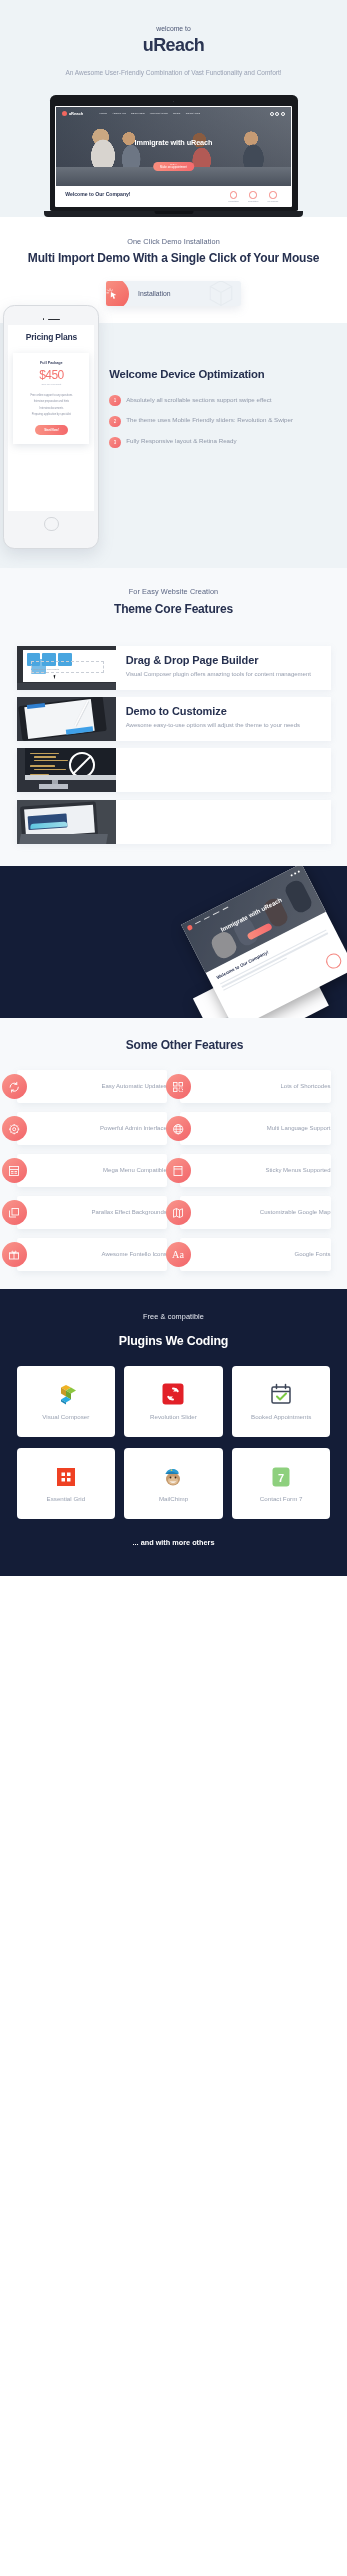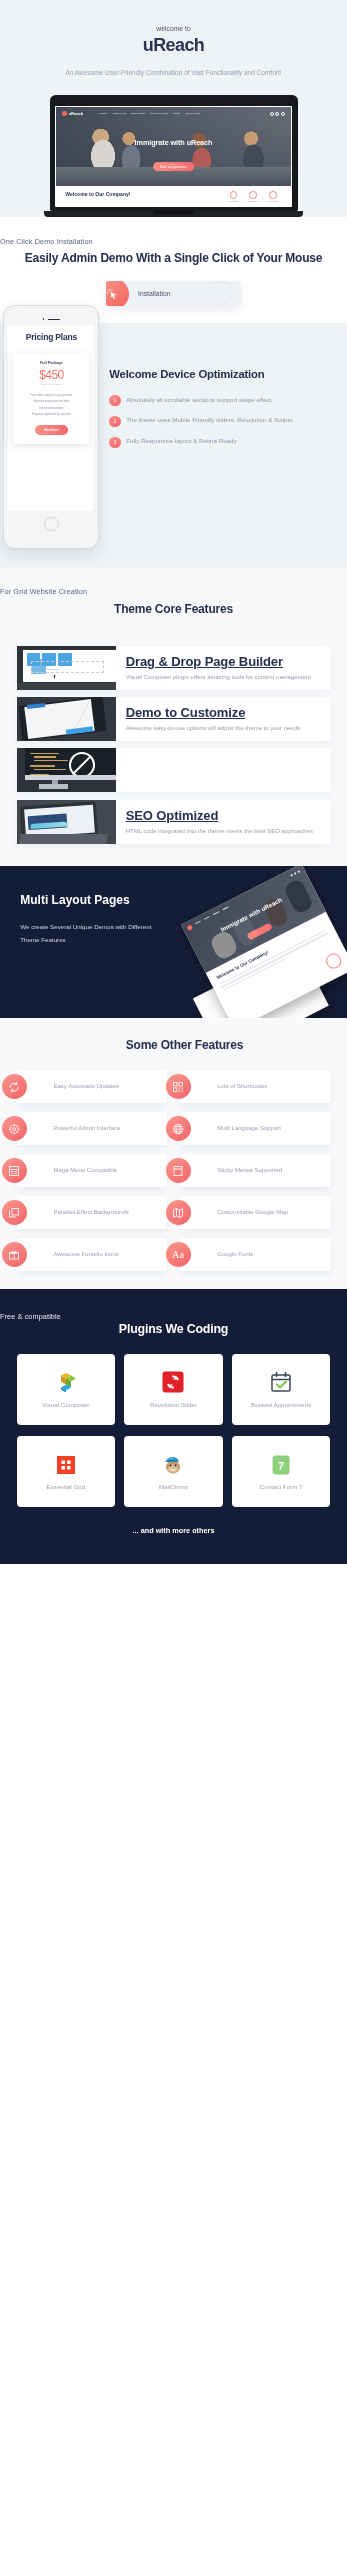--- a/index.html
+++ b/index.html
@@ -7,21 +7,21 @@
   body {
     font-family:"Liberation Sans", sans-serif;
     background:#ffffff;
     color:#2b3553;
     width:347px;
     overflow-x:hidden;
   }
   .page { width:347px; position:relative; }
 
   
-  .sec-sub { font-size:7.3px; color:#5b6683; letter-spacing:0.1px; }
+  .sec-sub { font-size:7.3px; color:#5b6683; text-align:center; letter-spacing:0.1px; }
   .sec-title { font-size:12px; font-weight:bold; color:#26304f; text-align:center; line-height:1.28; letter-spacing:-0.2px;}
 
   
   .hero { background:#eef3f6; padding:25.4px 0 0 0; position:relative; }
   .hero-welcome { text-align:center; font-size:6.8px; color:#4a5573; margin-bottom:2.3px;}
   .hero-logo { text-align:center; font-size:18px; font-weight:bold; color:#2b3553; letter-spacing:-0.6px; margin-bottom:11.3px;}
   .hero-tag { text-align:center; font-size:6.5px; color:#98a0b3; line-height:1.7; padding:0 51px;}
   .hero-device-wrap { margin-top:17px; display:flex; justify-content:center; padding-bottom:0;}
 
   
@@ -99,21 +99,21 @@
   .mo-num { flex:none;width:11.3px;height:11.3px;border-radius:50%;background:linear-gradient(140deg,#f9938a,#f2656a);color:#fff;font-size:4.5px;display:flex;align-items:center;justify-content:center;margin-top:0.6px;}
   .mo-txt { font-size:6.2px;color:#8f97a8;line-height:1.5;}
 
   
   .core { background:#f7f9fb; padding:19px 0 14.7px 0;}
   .core .sec-sub { margin-bottom:5.1px;}
   .core .sec-title { margin-bottom:29px;}
   .feat-card { width:314px; margin:0 auto 7.3px auto; background:#fff; display:flex; box-shadow:0 2.3px 6.8px rgba(140,152,172,.12); min-height:44px;}
   .feat-img { width:99px; flex:none; }
   .feat-body { padding:8px 9px 6.8px 10.2px;}
-  .feat-h { font-size:13px;font-weight:bold;color:#26304f;margin-bottom:4px;letter-spacing:-0.1px;text-decoration:underline;}
+  .feat-h { font-size:11px;font-weight:bold;color:#26304f;margin-bottom:4px;letter-spacing:-0.1px;}
   .feat-p { font-size:6px;color:#949cad;line-height:1.55;}
 
   .img-builder{background:#2f3238;position:relative;overflow:hidden;}
   .img-builder .scr{position:absolute;left:6.8px;top:4.5px;right:-5.6px;bottom:8px;background:#fff;}
   .img-builder .w{position:absolute;background:#49a6e0;border-radius:1.1px;}
   .img-builder .dash{position:absolute;left:8px;bottom:9px;right:17px;height:12.4px;border:0.6px dashed #c9ced6;}
   .img-builder .lbl{position:absolute;left:10.2px;bottom:12.4px;font-size:2.3px;color:#9aa1ad;}
   .img-builder .cur{position:absolute;left:30.5px;top:25px;width:0;height:0;border-left:2.8px solid #1b1d21;border-bottom:4px solid transparent;transform:rotate(-18deg);}
   .img-builder .bar{position:absolute;left:0;right:0;bottom:0;height:6.8px;background:#3b3f46;}
 
@@ -168,27 +168,27 @@
   .ml-pg .circ{position:absolute;right:8px;bottom:9px;width:14.7px;height:14.7px;border-radius:50%;border:0.6px solid #f4857f;}
   .ml-pg.b { left:0; top:71px; width:118px; height:68px; background:#fdfdfe;}
   .ml-pg.b .c2{position:absolute;left:32px;top:10.2px;width:17px;height:17px;border-radius:50%;border:0.6px solid #dfe4ea;}
   .ml-pg.b .t2{position:absolute;left:19px;top:32px;width:43px;height:1.7px;background:#e6eaef;}
   .ml-pg.b .t3{position:absolute;left:25px;top:36px;width:32px;height:1.7px;background:#eef1f5;}
 
   
   .other { background:#f7f9fb; padding:20.3px 0 18px 0;}
   .other .sec-title { margin-bottom:17px;padding-left:22px;}
   .of-grid{ width:314px; margin:0 auto; display:grid; grid-template-columns:1fr 1fr; gap:9px 13.5px;}
-  .of-card{ position:relative; background:#fff; border-radius:2.3px; height:33px; box-shadow:0 2.3px 6.8px rgba(140,152,172,.13); display:flex; align-items:center; padding-left:37px;}
+  .of-card{ position:relative; background:#fff; border-radius:2.3px; height:33px; box-shadow:0 2.3px 6.8px rgba(140,152,172,.13); display:flex; align-items:center; padding-left:37px;justify-content:flex-end;}
   .of-ic{ position:absolute; left:-14.7px; top:4px; width:25px;height:25px;border-radius:50%;background:linear-gradient(140deg,#f9968c,#f2656a);display:flex;align-items:center;justify-content:center;}
   .of-lbl{ font-size:6px; color:#979fb0; line-height:1.6;}
 
   
   .plugins{ background:#141d37; padding:22.6px 0 29px 0;}
-  .plugins .sec-sub{ color:#e7eaf1; margin-bottom:1px;}
+  .plugins .sec-sub{ color:#e7eaf1; margin-bottom:13px;}
   .plugins .sec-title{ color:#fff; font-size:12.4px; margin-bottom:16px;}
   .pl-grid{ width:314px;margin:0 auto;display:grid;grid-template-columns:repeat(3,1fr);gap:11.3px 9px;}
   .pl-card{ background:#fff;border-radius:4px;height:71px;display:flex;flex-direction:column;align-items:center;justify-content:center;gap:5.6px;}
   .pl-ico{ width:26px;height:26px;display:flex;align-items:center;justify-content:center;}
   .pl-lbl{ font-size:6.2px;color:#9aa2b2;text-align:center;line-height:1.4;}
   .pl-more{ text-align:center;color:#fff;font-size:7.3px;font-weight:bold;margin-top:19px;}
 
   svg{display:block;}
 </style>
 </head>
@@ -258,21 +258,21 @@
 
           </div>
         </div>
         <div class="laptop-base"></div>
       </div>
     </div>
   </section>
 
   <section class="oneclick">
     <div class="sec-sub">One Click Demo Installation</div>
-    <div class="sec-title">Easily Admin Demo With a Single Click of Your Mouse</div>
+    <div class="sec-title">Multi Import Demo With a Single Click of Your Mouse</div>
     <div class="install-wrap">
       <div class="install-card">
         <div class="cube">
           <svg viewBox="0 0 48 52" width="26" height="28">
             <path d="M24 3 L44 14 L44 38 L24 49 L4 38 L4 14 Z" fill="none" stroke="#dfe5ea" stroke-width="2"></path>
             <path d="M4 14 L24 25 L44 14 M24 25 L24 49" fill="none" stroke="#dfe5ea" stroke-width="2"></path>
           </svg>
         </div>
         <div class="install-badge">
           <svg viewBox="0 0 30 30" width="13.5" height="13.5">
@@ -326,21 +326,21 @@
         <div class="mo-txt">The theme uses Mobile Friendly sliders: Revolution &amp; Swiper</div>
       </div>
       <div class="mo-item">
         <div class="mo-num">3</div>
         <div class="mo-txt">Fully Responsive layout &amp; Retina Ready</div>
       </div>
     </div>
   </section>
 
   <section class="core">
-    <div class="sec-sub">For Grid Website Creation</div>
+    <div class="sec-sub">For Easy Website Creation</div>
     <div class="sec-title">Theme Core Features</div>
 
     <div class="feat-card">
       <div class="feat-img img-builder">
         <div class="scr">
           <div class="w" style="left:3.4px;top:2.3px;width:13.5px;height:13.5px;"></div>
           <div class="w" style="left:19px;top:2.3px;width:13.5px;height:13.5px;"></div>
           <div class="w" style="left:35px;top:2.3px;width:13.5px;height:13.5px;"></div>
           <div class="w" style="left:8px;top:9px;width:14.7px;height:14.7px;opacity:.75;"></div>
           <div class="dash"></div>
@@ -388,32 +388,24 @@
 
     <div class="feat-card">
       <div class="feat-img img-seo">
         <div class="pad"></div>
         <div class="pg">
             <div class="cht"></div>
             <div class="wave"></div>
           </div>
         <div class="kb"></div>
       </div>
-      <div class="feat-body">
-        <div class="feat-h">SEO Optimized</div>
-        <div class="feat-p">HTML code integrated into the theme meets the best SEO approaches</div>
-      </div>
     </div>
   </section>
 
   <section class="multi">
-    <div class="multi-txt">
-      <div class="multi-h">Multi Layout Pages</div>
-      <div class="multi-p">We create Several Unique Demos with Different Theme Features</div>
-    </div>
     <div class="multi-art">
       <div class="ml-pg b">
         <div class="c2"></div>
           <div class="t2"></div>
           <div class="t3"></div>
       </div>
       <div class="ml-pg a">
         <div class="hero2">
           <div class="p1"></div>
             <div class="p2"></div>

